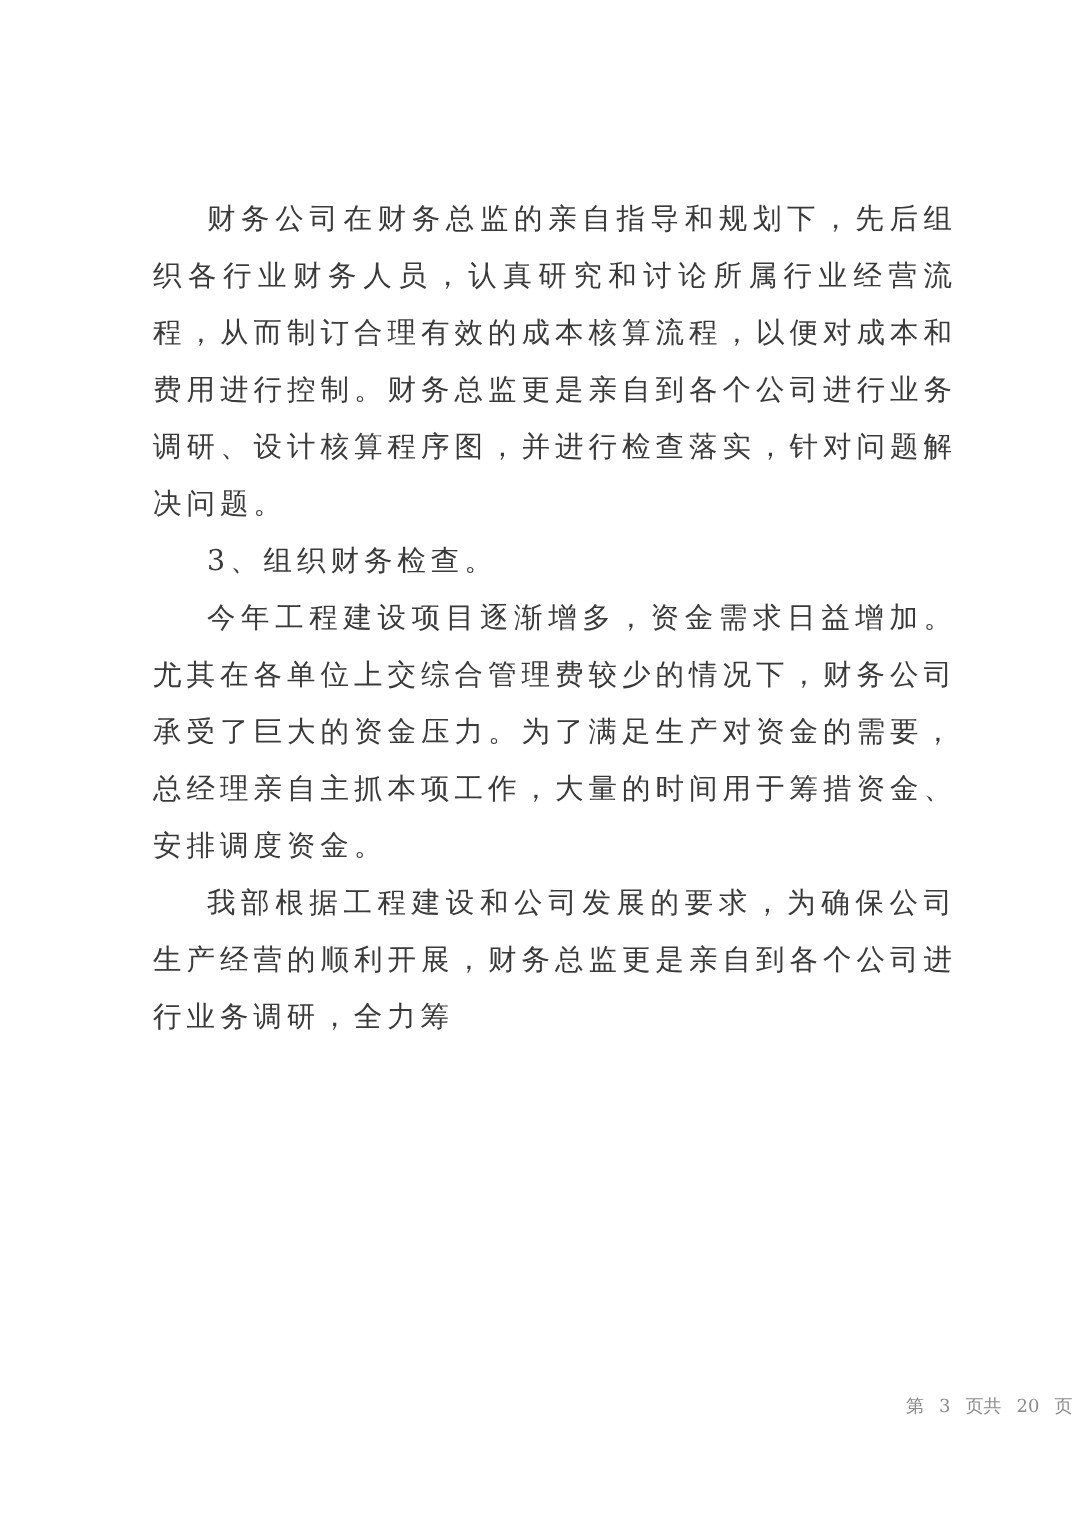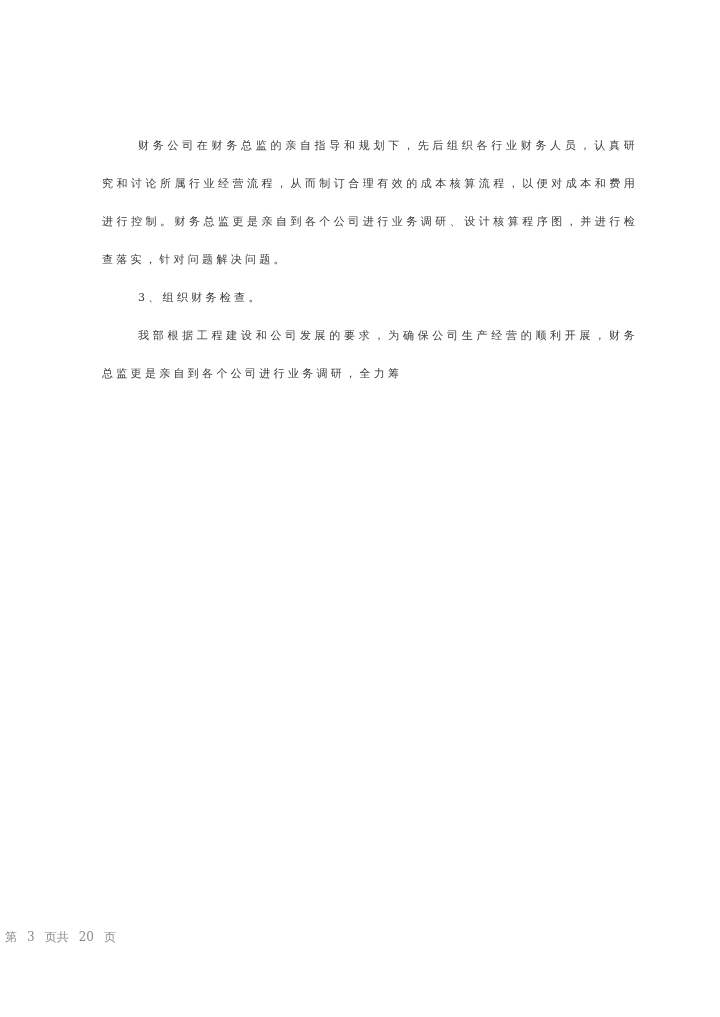--- a/index.html
+++ b/index.html
@@ -23,51 +23,52 @@
     background: #ffffff;
   }
   .content {
     position: absolute;
     left: 102px;
     top: 127px;
     width: 536px;
   }
   .para {
     margin: 0;
-    font-size: 11px;
+    font-size: 19px;
     line-height: 38px;
     letter-spacing: 3.3px;
     text-align: justify;
     text-align-last: left;
     word-break: break-all;
   }
   .indent {
     text-indent: 36px;
   }
   .footer {
     position: absolute;
     left: 0;
     width: 720px;
     top: 929px;
-    text-align: left;
+    text-align: right;
     font-size: 12px;
     color: #8a8a8a;
     letter-spacing: 0;
     word-spacing: 0;
   }
   .footer span {
     margin: 0 5px;
   }
 </style>
 </head>
 <body>
 
 <div class="page">
   <div class="content">
     <p class="para indent">财务公司在财务总监的亲自指导和规划下，先后组织各行业财务人员，认真研究和讨论所属行业经营流程，从而制订合理有效的成本核算流程，以便对成本和费用进行控制。财务总监更是亲自到各个公司进行业务调研、设计核算程序图，并进行检查落实，针对问题解决问题。</p>
     <p class="para indent">3、组织财务检查。</p>
+    <p class="para indent">今年工程建设项目逐渐增多，资金需求日益增加。尤其在各单位上交综合管理费较少的情况下，财务公司承受了巨大的资金压力。为了满足生产对资金的需要，总经理亲自主抓本项工作，大量的时间用于筹措资金、安排调度资金。</p>
     <p class="para indent">我部根据工程建设和公司发展的要求，为确保公司生产经营的顺利开展，财务总监更是亲自到各个公司进行业务调研，全力筹</p>
   </div>
 
   <div class="footer">
     <span>第</span><span>3</span><span>页共</span><span>20</span><span>页</span>
   </div>
 </div>
 
 </body></html>

